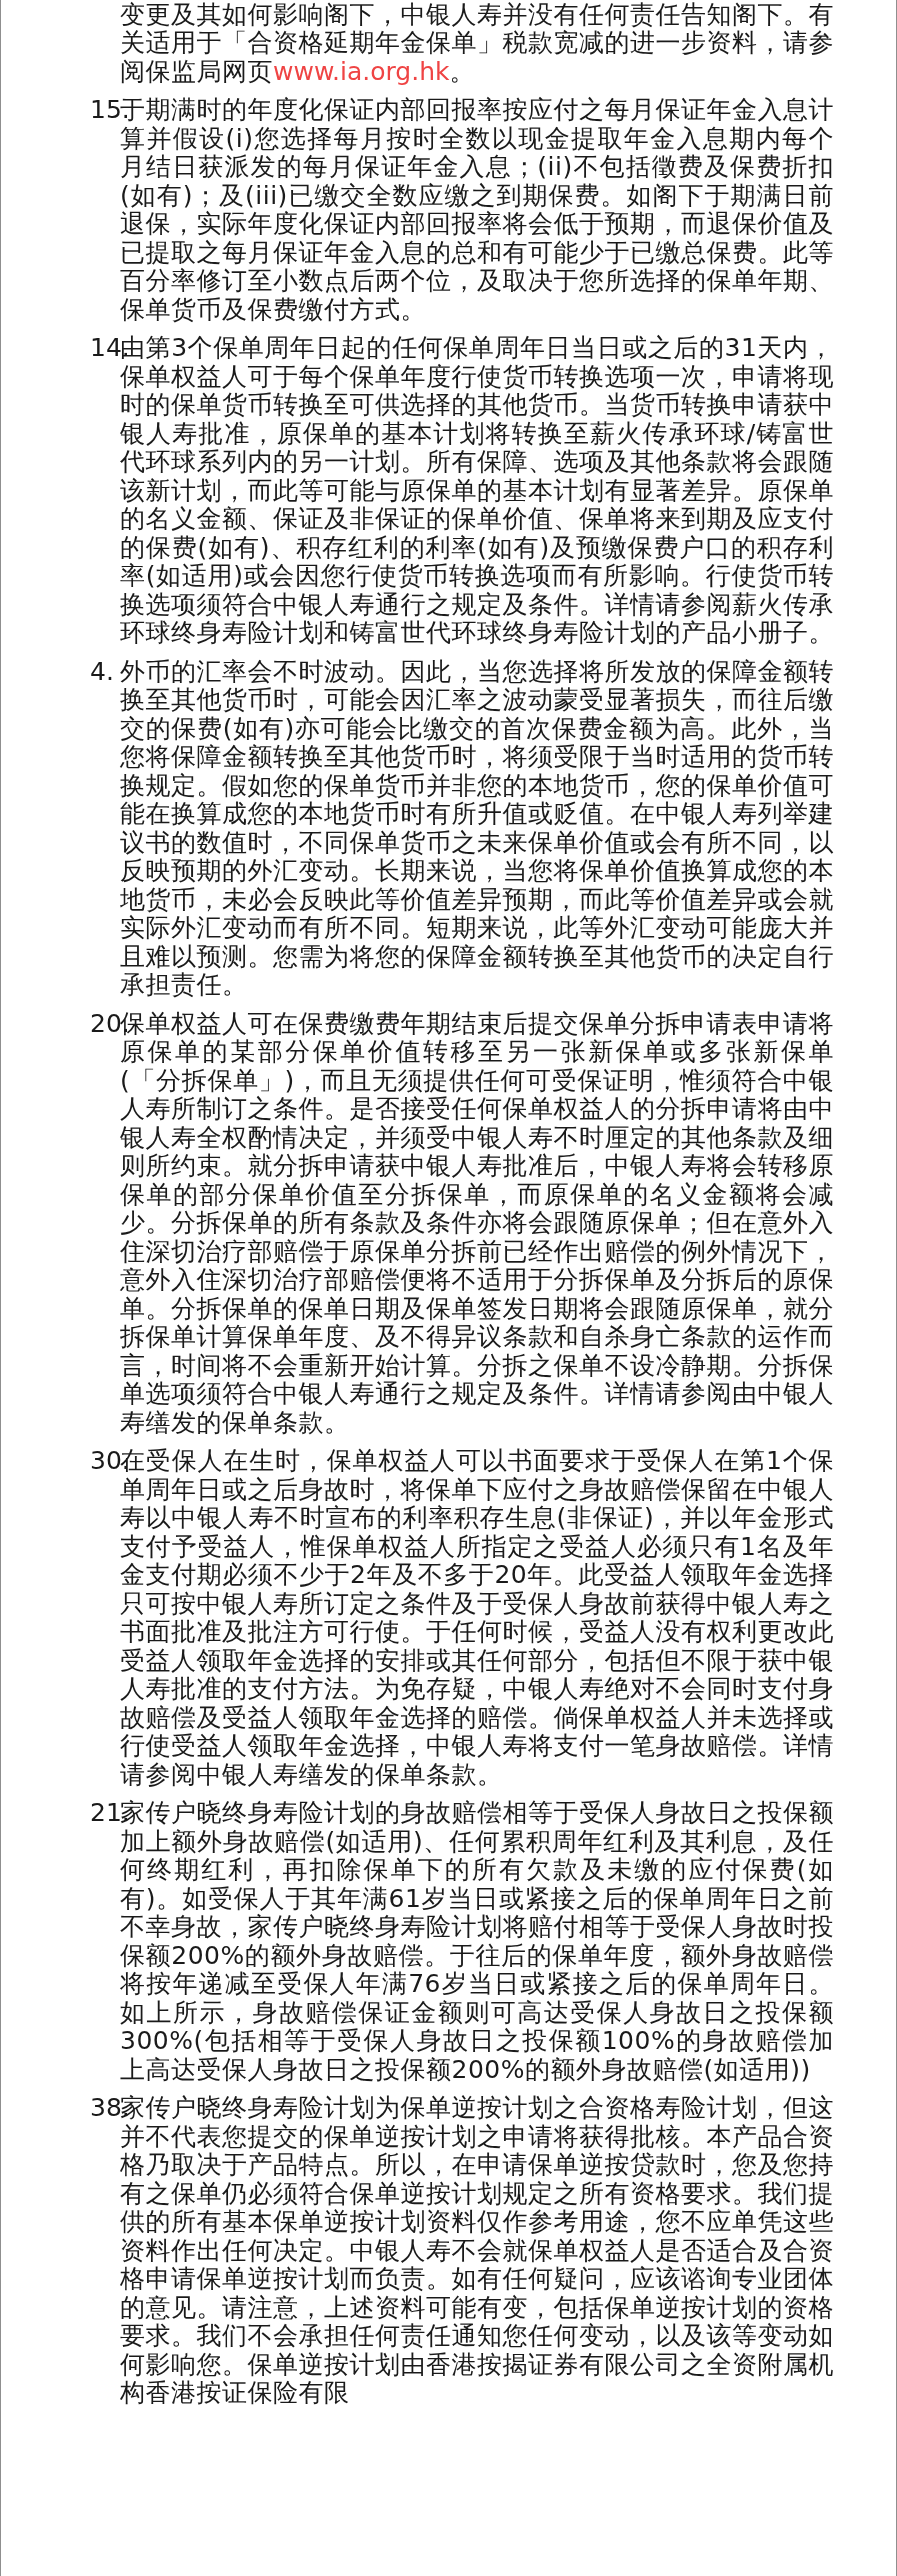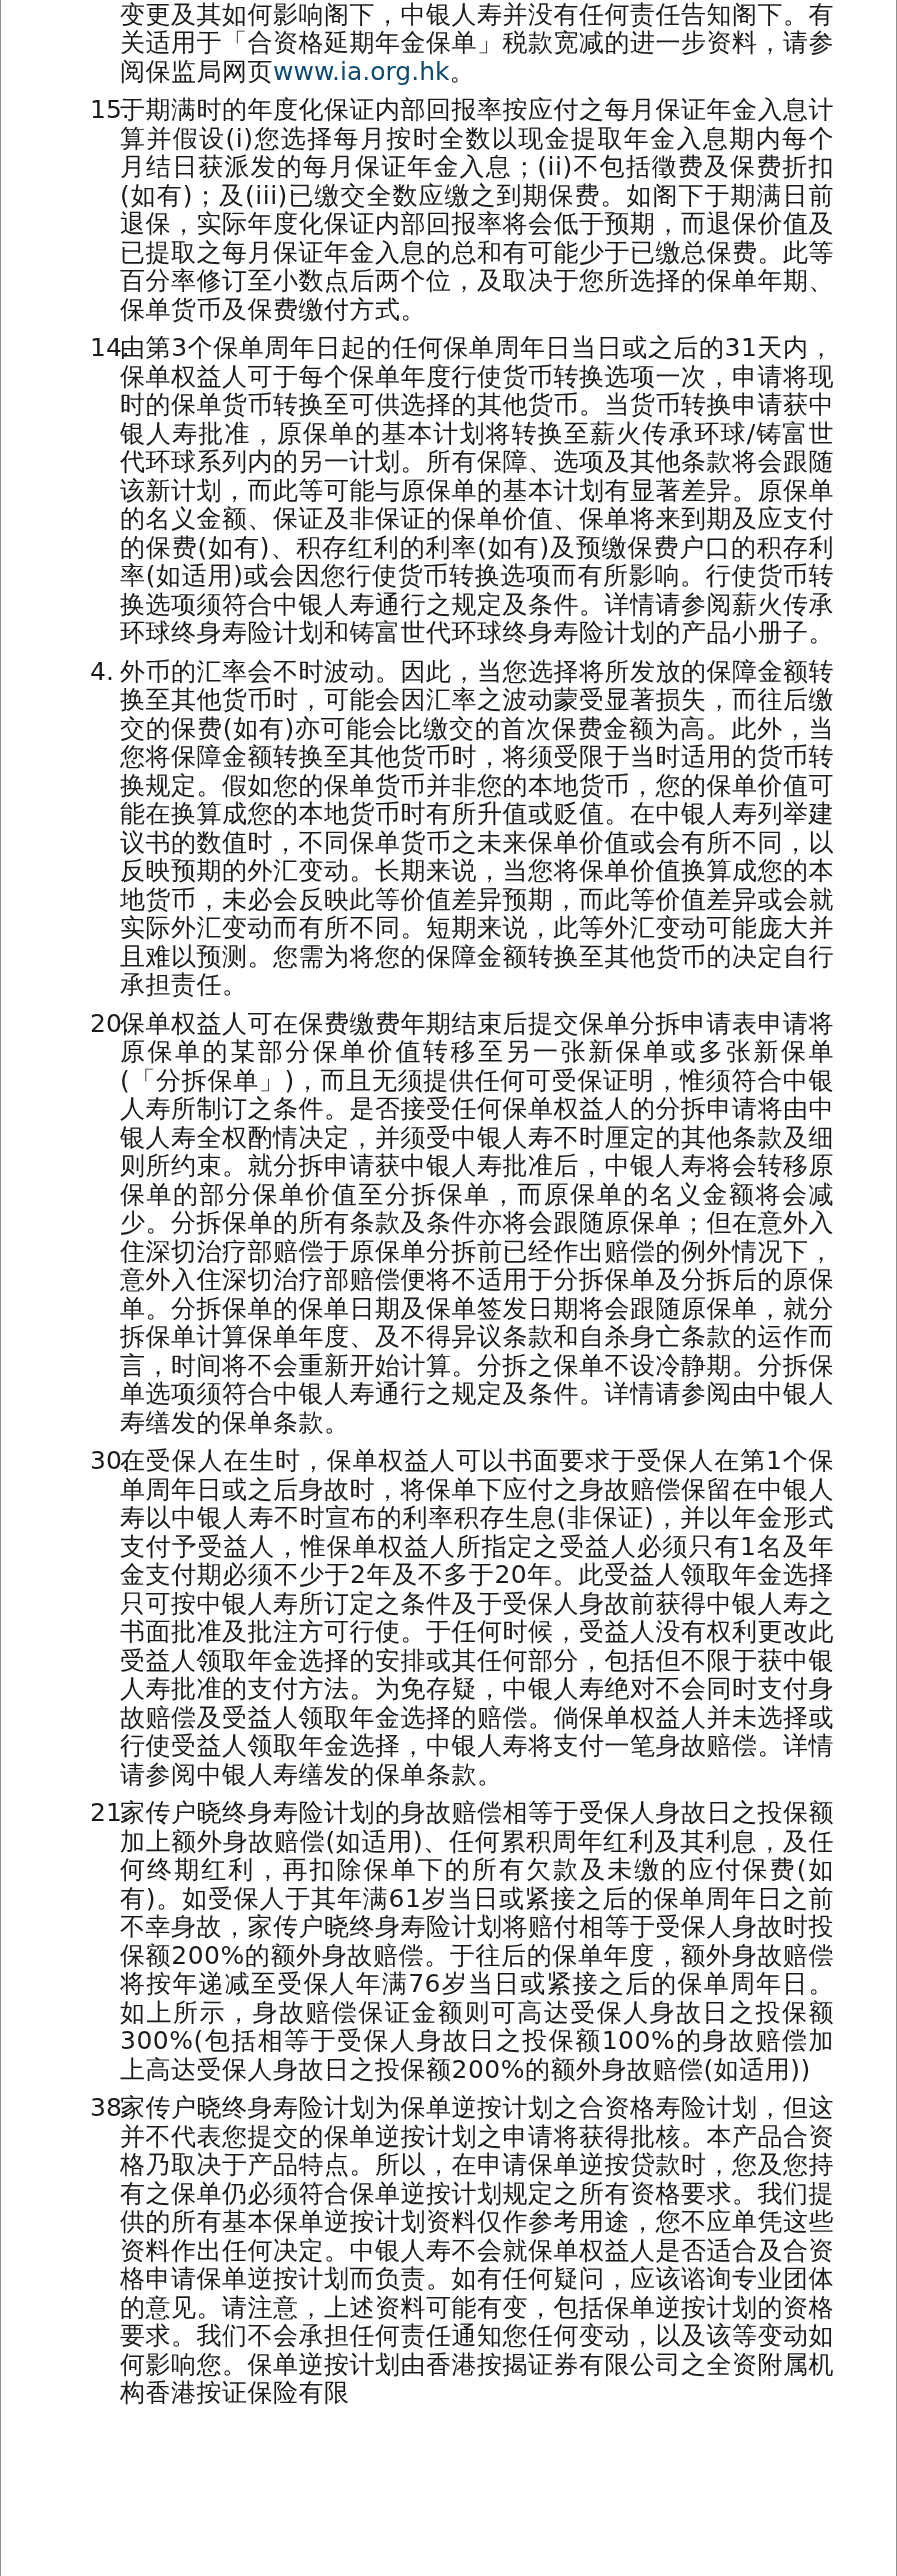--- a/index.html
+++ b/index.html
@@ -41,21 +41,21 @@
     padding-left: 42px; 
     margin-top: 10px;
   }
   .num {
     position: absolute;
     left: 12px;
     top: 0;
     letter-spacing: 0;
   }
   .link {
-    color: #0c4a6e;
+    color: #ef4444;
     text-decoration: none;
     cursor: pointer;
     letter-spacing: 0;
   }
 </style>
 </head>
 <body>
 
 <div class="page">
   <div class="content">

